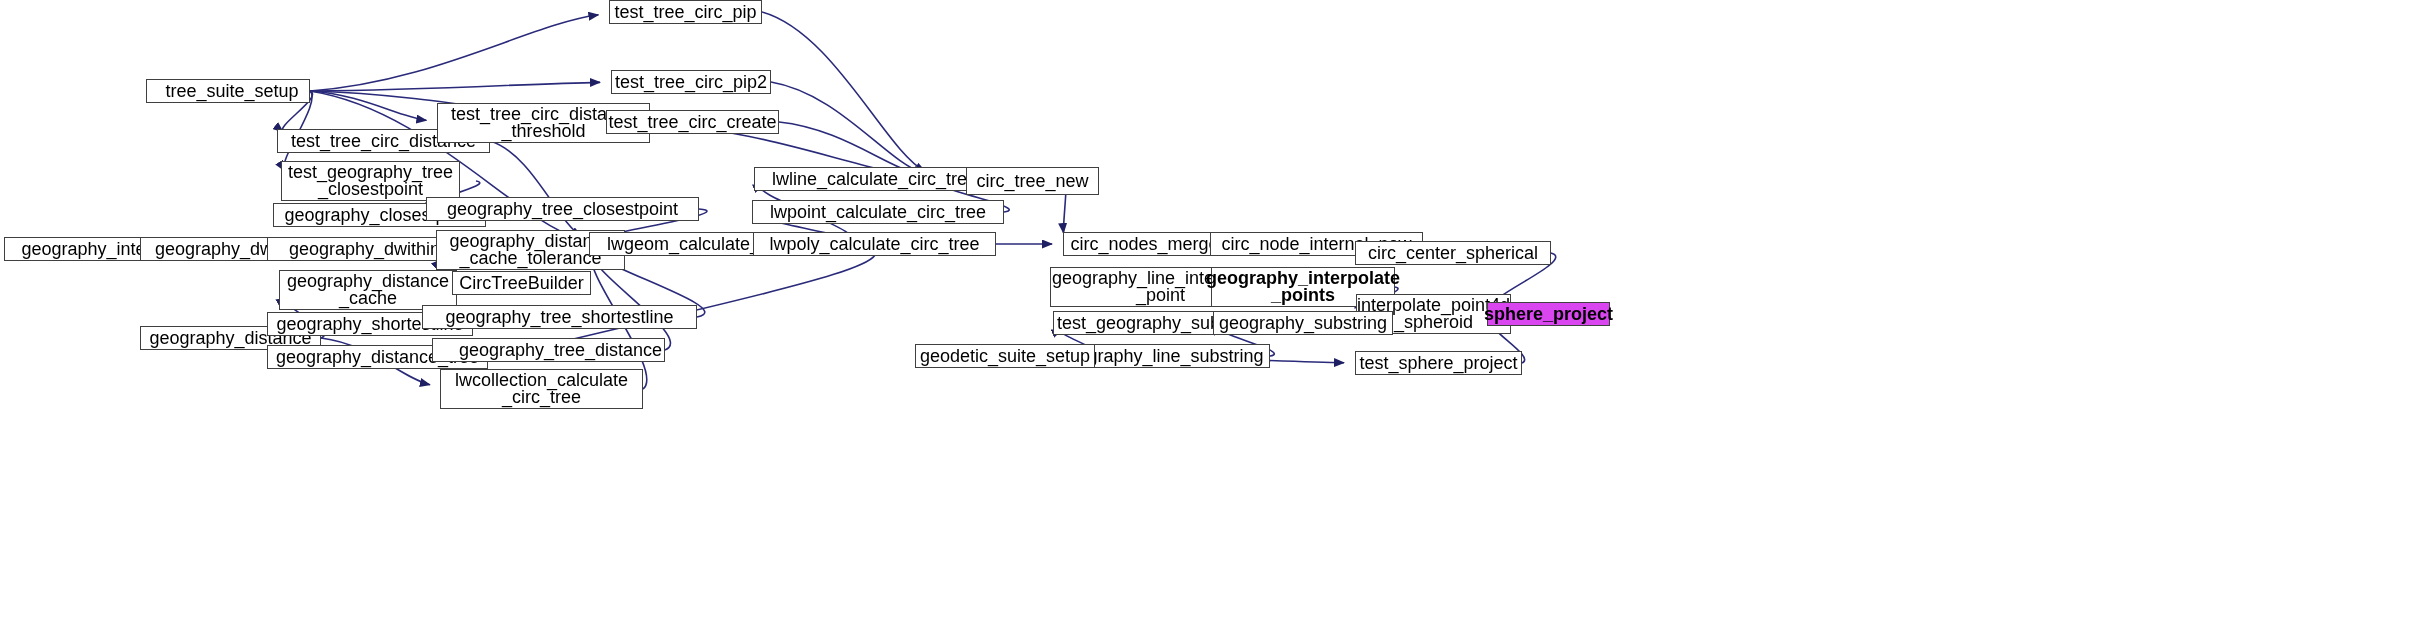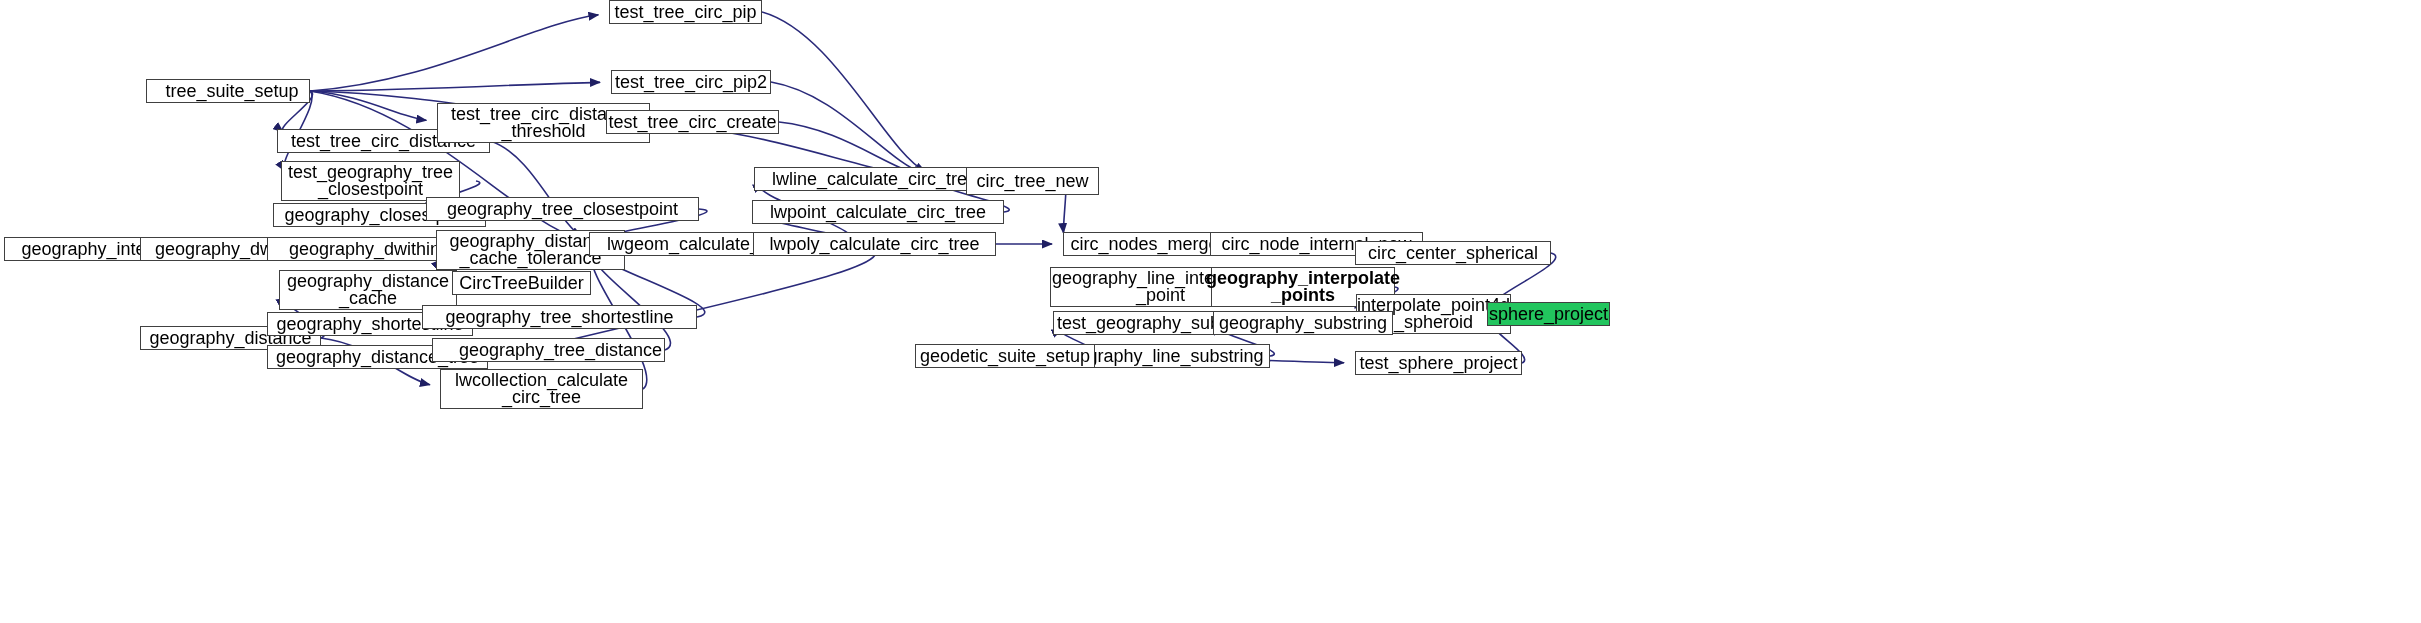--- a/index.html
+++ b/index.html
@@ -2,21 +2,21 @@
 <html><head>
 <meta charset="utf-8">
 <style>
   html,body{margin:0;padding:0;background:#ffffff;}
   #canvas{position:relative;width:2421px;height:623px;background:#ffffff;
           font-family:"Liberation Sans","DejaVu Sans",sans-serif;overflow:hidden;}
   .node{position:absolute;box-sizing:border-box;border:1px solid #404040;
         background:#ffffff;color:#000000;display:flex;align-items:center;
         justify-content:center;text-align:center;font-size:18px;line-height:17px;
         white-space:pre-line;letter-spacing:0px;}
-  .node.highlight{background:#22c55e;border-color:#404040;}
+  .node.highlight{background:#d946ef;border-color:#404040;font-weight:bold;}
   svg.edges{position:absolute;left:0;top:0;width:2421px;height:623px;
             pointer-events:none;overflow:visible;}
   svg.edges path{fill:none;stroke:#2a2a7a;stroke-width:1.6px;}
   svg.edges polygon{fill:#1f1f63;stroke:none;}
 </style>
 </head>
 <body>
 
 <div id="canvas">
   <svg class="edges">

